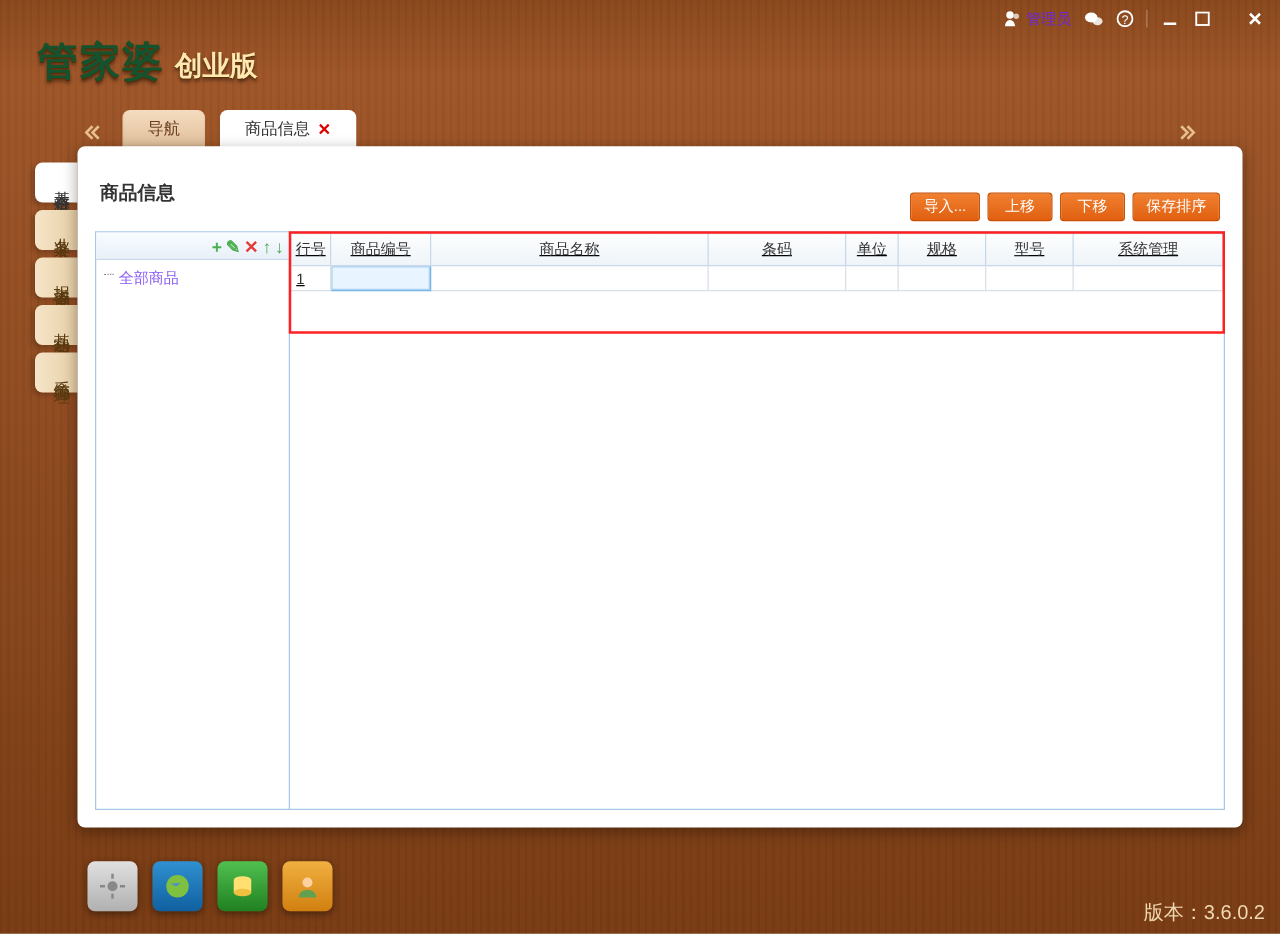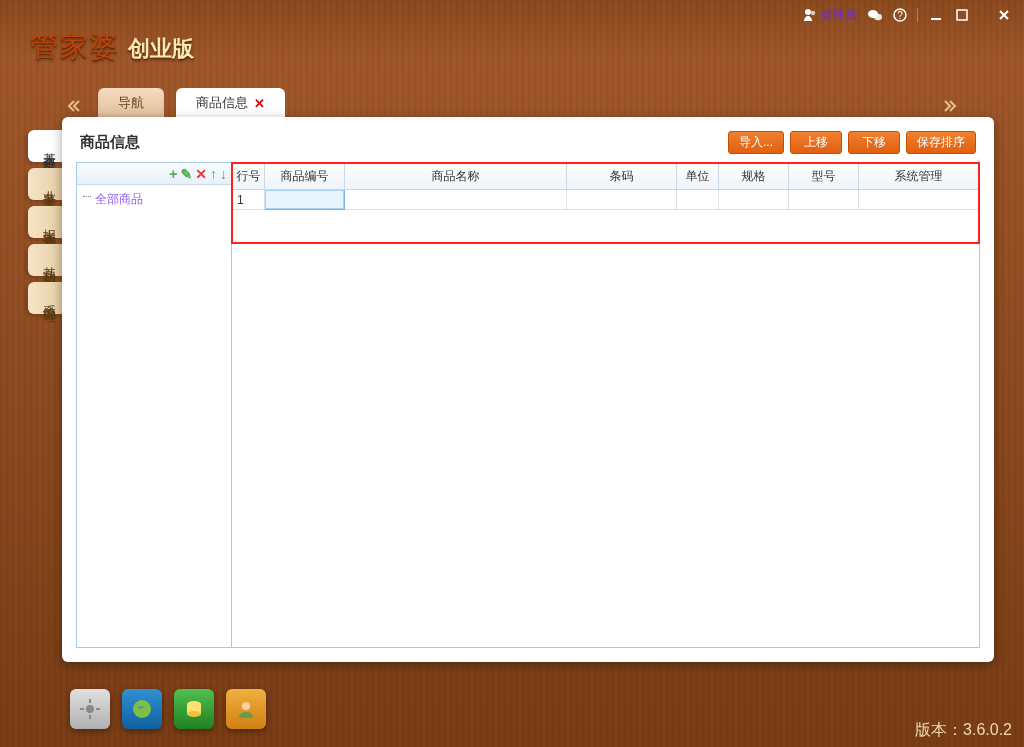--- a/index.html
+++ b/index.html
@@ -33,23 +33,23 @@
 
 .logo-area {
   position: absolute;
   left: 30px;
   top: 28px;
   display: flex;
   align-items: baseline;
   gap: 8px;
 }
 .logo-main {
-  font-size: 28px;
-  font-weight: normal;
-  color: #c2410c;
+  font-size: 32px;
+  font-weight: bold;
+  color: #14532d;
   text-shadow: 0 1px 0 #5a2c00, 0 2px 3px rgba(0,0,0,0.5);
   letter-spacing: 2px;
 }
 .logo-sub {
   font-size: 22px;
   font-weight: bold;
   color: #ffe9b0;
   text-shadow: 0 1px 0 #5a2c00, 0 2px 3px rgba(0,0,0,0.5);
 }
 
@@ -149,20 +149,21 @@
   background: linear-gradient(180deg, #f08030 0%, #e06010 100%);
   color: #fff;
   border: 1px solid #c85000;
   border-radius: 3px;
   padding: 2px 10px;
   font-size: 12px;
   cursor: pointer;
   margin-left: 6px;
   min-width: 52px;
   text-align: center;
+  margin-top: 23px;
 }
 
 
 .content-body {
   flex: 1;
   display: flex;
   gap: 0;
   min-height: 0;
 }
 
@@ -212,20 +213,21 @@
 .highlight-box {
   position: absolute;
   border: 2px solid #ff2020;
   pointer-events: none;
   z-index: 10;
 }
 .grid-table {
   width: 100%;
   border-collapse: collapse;
   font-size: 12px;
+  text-decoration: underline;
 }
 .grid-table th {
   background: linear-gradient(180deg, #fdfefe 0%, #eef4f9 100%);
   border: 1px solid #c8d8e8;
   padding: 4px 2px;
   font-weight: normal;
   color: #333;
   height: 24px;
 }
 .grid-table td {

